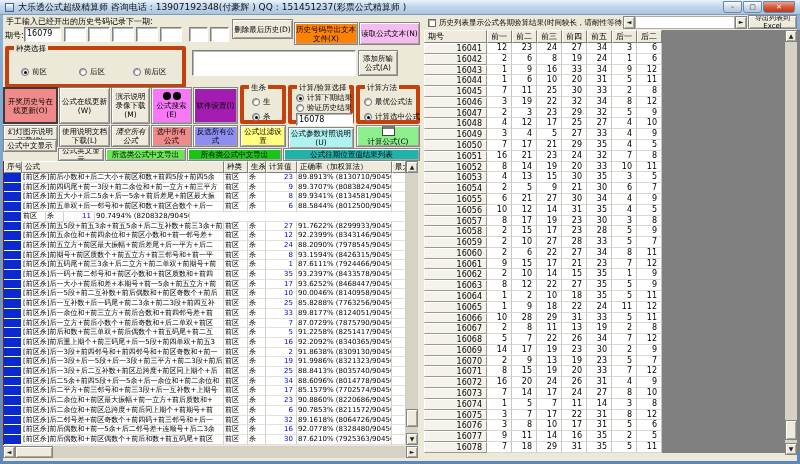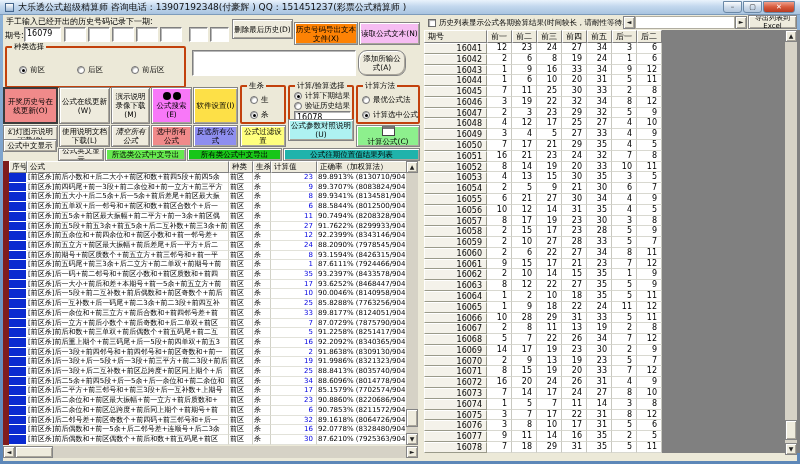--- a/index.html
+++ b/index.html
@@ -17,46 +17,46 @@
   
   .client{position:absolute;left:3px;top:15px;width:794px;height:446px;background:#ece9d8;font-size:8px;color:#000;}
   .abs{position:absolute;}
   .lbl{font-size:8px;white-space:nowrap;}
   .input{position:absolute;background:#fff;border:1px solid;border-color:#7f7f7f #fff #fff #7f7f7f;
     box-shadow:inset 1px 1px 0 #b8b8b8;font-size:8px;padding:1px 2px;overflow:hidden;white-space:nowrap;}
   .btn{position:absolute;display:flex;align-items:center;justify-content:center;flex-direction:column;text-align:center;
     font-size:7.5px;line-height:1.2;background:#eeebdd;border:1px solid #848484;
     box-shadow:inset 1px 1px 0 #fff,inset -1px -1px 0 #a9a59a;padding:0 1px;overflow:hidden;color:#000;}
   .btn.pressed{border:2px solid #3b3b3b;box-shadow:none;}
-  .group{position:absolute;border:2px solid #c2410c;border-radius:2px;}
+  .group{position:absolute;border:4px solid #c2410c;border-radius:2px;}
   .group>.gl{position:absolute;top:-6px;left:5px;background:#ece9d8;padding:0 2px;font-size:7.5px;white-space:nowrap;}
   .radio-line{position:absolute;display:flex;align-items:center;gap:3px;font-size:7.5px;white-space:nowrap;}
   .radio{width:8px;height:8px;border-radius:50%;background:#fff;border:1px solid #6d6d6d;box-shadow:inset 1px 1px 1px #aaa;position:relative;flex:none;}
   .radio.sel::after{content:"";position:absolute;left:2px;top:2px;width:3px;height:3px;border-radius:50%;background:#000;}
   .chk{width:8px;height:8px;background:#fff;border:1px solid #6d6d6d;box-shadow:inset 1px 1px 1px #aaa;flex:none;}
   
   .binoc{width:18px;height:8px;position:relative;margin-bottom:1px;}
   .binoc::before,.binoc::after{content:"";position:absolute;top:0;width:8px;height:8px;border-radius:50%;background:#000;}
   .binoc::before{left:0}.binoc::after{right:0}
   .calcico{width:13px;height:10px;background:#fff;border:1px solid #444;border-top:3px solid #777;margin-bottom:1px;}
   
   .sb{position:absolute;background:#d6d2c6;}
   .sbtn{position:absolute;width:12px;height:12px;background:#eeebdd;border:1px solid #848484;
     box-shadow:inset 1px 1px 0 #fff,inset -1px -1px 0 #a9a59a;font-size:6px;line-height:10px;text-align:center;color:#222;}
   .sthumb{position:absolute;background:#eeebdd;border:1px solid #848484;box-shadow:inset 1px 1px 0 #fff,inset -1px -1px 0 #a9a59a;}
   
-  .ftable{position:absolute;left:0;top:146px;width:403px;height:284px;background:#fff;border-left:6px solid #7f1d1d;}
+  .ftable{position:absolute;left:0;top:146px;width:403px;height:284px;background:#fff;border-left:1px solid #7f1d1d;}
   .fhead,.frow{display:flex;width:100%;}
   .fhead{height:12px;}
   .fhc{background:#eeebdd;border:1px solid;border-color:#fff #808080 #808080 #fff;font-size:7.5px;
     display:flex;align-items:center;padding:0 2px;white-space:nowrap;overflow:hidden;flex:none;}
   .frow{height:9.71px;}
   .fc{border-right:1px solid #d2d2c8;border-bottom:1px solid #e2e2da;font-size:7px;line-height:9px;
     white-space:nowrap;overflow:hidden;flex:none;padding:0 1px;}
-  .w-idx{width:18px}.w-f{width:202px}.w-t{width:24px}.w-s{width:18px}.w-v{width:46px}.w-r{width:95px}.w-m{flex:1 1 auto;width:auto}
+  .w-idx{width:18px}.w-f{width:202px}.w-t{width:24px}.w-s{width:18px}.w-v{width:31px}.w-r{width:95px}.w-m{flex:1 1 auto;width:auto}
   .fc.fc-idx{background:#0a2ad0;border-color:#fff;}
   .fc.fc-v{color:#0000e0;text-align:right;padding-right:3px;}
   
   .htable{position:absolute;left:421px;top:15px;width:414px;background:#808080;}
   .hhead,.hrow{display:flex;width:100%;}
   .hhead{height:13px;}
   .hhc{background:#eeebdd;border:1px solid;border-color:#fff #808080 #808080 #fff;font-size:8px;
     display:flex;align-items:center;padding:0 3px;white-space:nowrap;overflow:hidden;flex:none;}
   .hrow{height:10.79px;}
   .hc{font-size:8px;line-height:10.5px;text-align:right;padding-right:4px;white-space:nowrap;overflow:hidden;flex:none;}
@@ -107,30 +107,30 @@
         <span class="radio"></span>
         <span>后区</span>
       </div>
       <div class="radio-line" style="left:124px;top:17px;">
         <span class="radio"></span>
         <span>前后区</span>
       </div>
     </div>
 
     <div class="input" style="left:189px;top:35px;width:164px;height:26px;"></div>
-    <div class="btn" style="left:355px;top:35px;width:48px;height:26px;border-radius:9px;">添加所输公式(A)</div>
+    <div class="btn" style="left:355px;top:35px;width:40px;height:26px;">添加所输公式(A)</div>
 
     <div class="btn pressed" style="left: 0px; top: 72px; width: 55px; height: 37px; background: rgb(240, 138, 138);">开奖历史号在线更新(O)</div>
     <div class="btn" style="left:56px;top:72px;width:51px;height:37px;">公式在线更新 (W)</div>
     <div class="btn" style="left:108px;top:72px;width:39px;height:37px;">演示说明录像下载(M)</div>
     <div class="btn" style="left: 148px; top: 72px; width: 41px; height: 37px; background: rgb(248, 120, 248);">
       <span class="binoc"></span>
       <span>公式搜索(E)</span>
     </div>
-    <div class="btn" style="left: 190px; top: 72px; width: 45px; height: 37px; background: #fde047;">软件设置(I)</div>
+    <div class="btn" style="left: 190px; top: 72px; width: 45px; height: 37px; background: #a21caf;">软件设置(I)</div>
 
     <div class="group" style="left:237px;top:70px;width:46px;height:39px;">
       <span class="gl">生杀</span>
       <div class="radio-line" style="left:8px;top:8px;">
         <span class="radio"></span>
         <span>生</span>
       </div>
       <div class="radio-line" style="left:8px;top:23px;">
         <span class="radio sel"></span>
         <span>杀</span>
@@ -161,21 +161,21 @@
         <span>计算选中公式</span>
       </div>
     </div>
 
     <div class="btn" style="left:0px;top:110px;width:55px;height:22px;">幻灯图示说明下载(P)</div>
     <div class="btn" style="left:56px;top:110px;width:51px;height:22px;">使用说明文档下载(L)</div>
     <div class="btn" style="left:108px;top:110px;width:39px;height:22px;font-style:italic;">清空所有公式</div>
     <div class="btn" style="left: 148px; top: 110px; width: 41px; height: 22px; background: rgb(240, 138, 138);">选中所有公式</div>
     <div class="btn" style="left: 190px; top: 110px; width: 45px; height: 22px; background: rgb(142, 142, 240);">反选所有公式</div>
     <div class="btn" style="left: 237px; top: 110px; width: 46px; height: 22px; background: rgb(255, 255, 125);">公式过滤设置</div>
-    <div class="btn" style="left: 285px; top: 104px; width: 66px; height: 22px; background: rgb(174, 242, 242); text-align: center;">公式参数对照说明(U)</div>
+    <div class="btn" style="left: 285px; top: 112px; width: 66px; height: 22px; background: rgb(174, 242, 242); text-align: center;">公式参数对照说明(U)</div>
     <div class="btn" style="left: 353px; top: 110px; width: 64px; height: 22px; background: rgb(141, 240, 141);">
       <span class="calcico"></span>
       <span>计算公式(C)</span>
     </div>
 
     <div class="btn" style="left:0px;top:124px;width:54px;height:13px;">公式中文显示</div>
     <div class="btn" style="left:55px;top:133px;width:46px;height:13px;">公式英文显示</div>
     <div class="btn" style="left: 102px; top: 133px; width: 81px; height: 13px; background: rgb(102, 233, 78);">所选类公式中文导出</div>
     <div class="btn" style="left: 184px; top: 133px; width: 95px; height: 13px; background: rgb(24, 198, 24);">所有类公式中文导出</div>
     <div class="btn" style="left: 280px; top: 133px; width: 137px; height: 13px; background: rgb(31, 179, 171);">公式往期位置值结果列表</div>
@@ -222,21 +222,20 @@
             <div class="fc fc-idx w-idx"></div>
             <div class="fc w-f">[前区杀]前五单双+后一邻号和+前区和数+前区合数个+后一</div>
             <div class="fc w-t">前区</div>
             <div class="fc w-s">杀</div>
             <div class="fc fc-v w-v">6</div>
             <div class="fc w-r">88.5844%  (8012500/9045050)</div>
             <div class="fc w-m"></div>
           </div>
           <div class="frow">
             <div class="fc fc-idx w-idx"></div>
-            <div class="fc w-f">[前区杀]前五5余+前区最大振幅+前二平方+前一3余+前区偶</div>
             <div class="fc w-t">前区</div>
             <div class="fc w-s">杀</div>
             <div class="fc fc-v w-v">11</div>
             <div class="fc w-r">90.7494%  (8208328/9045050)</div>
             <div class="fc w-m"></div>
           </div>
           <div class="frow">
             <div class="fc fc-idx w-idx"></div>
             <div class="fc w-f">[前区杀]前五5段+前五3余+前五5余+后二互补数+前三3余+前</div>
             <div class="fc w-t">前区</div>

